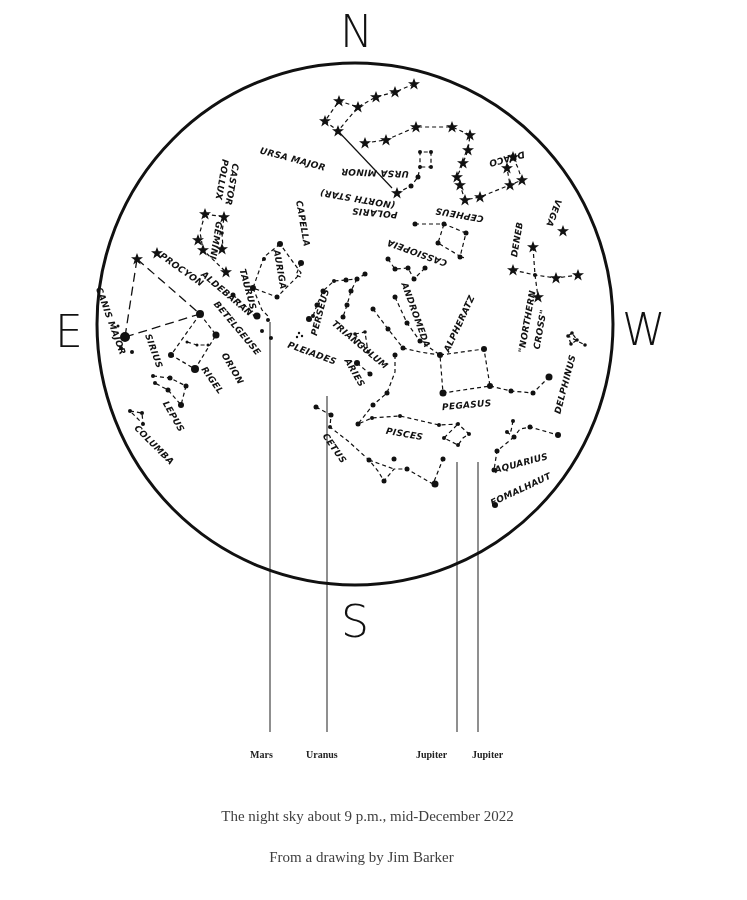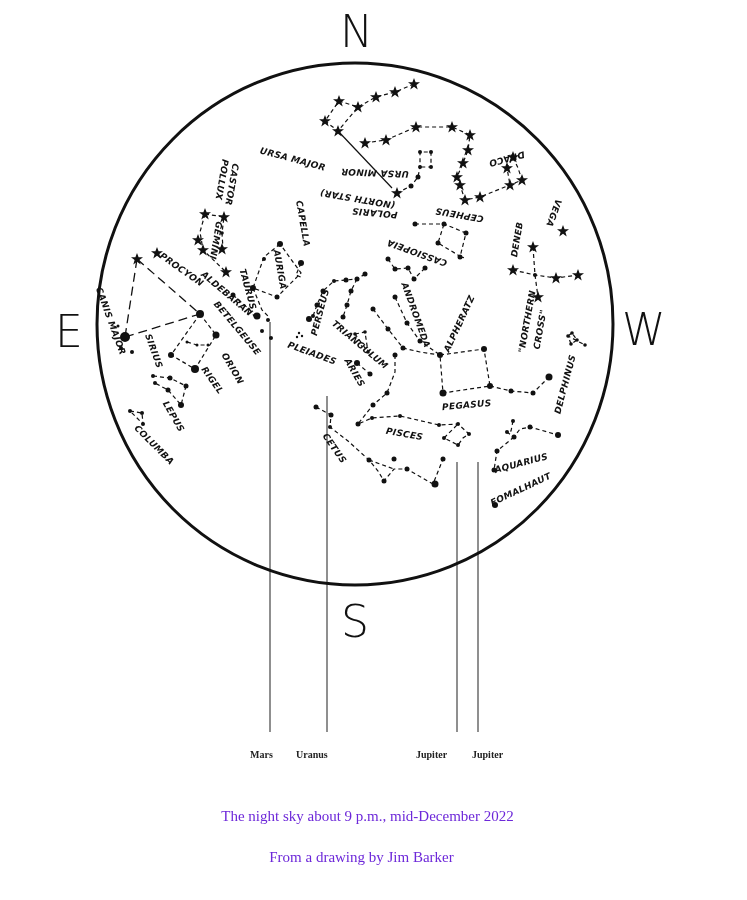--- a/index.html
+++ b/index.html
@@ -1,20 +1,20 @@
 <!DOCTYPE html>
 <html><head>
 <meta charset="utf-8">
 <style>
   html, body { margin: 0; padding: 0; background: #ffffff; }
   body { width: 747px; height: 900px; position: relative; overflow: hidden; font-family: "Liberation Serif", serif; color: #111; }
   #chart { position: absolute; left: 0; top: 0; width: 747px; height: 900px; }
   .compass { position: absolute; font-family: "DejaVu Sans", sans-serif; font-size: 44px; font-weight: 300; color: #111; line-height: 1; }
   .planet-label { position: absolute; font-family: "Liberation Serif", serif; font-size: 10px; font-weight: bold; color: #222; top: 749px; }
-  .caption { position: absolute; left: 0; width: 747px; text-align: center; font-family: "Liberation Serif", serif; font-size: 15px; color: #6d28d9; }
+  .caption { position: absolute; left: 0; width: 747px; text-align: center; font-family: "Liberation Serif", serif; font-size: 15px; color: #404040; }
   .const-label { font-family: "DejaVu Sans", sans-serif; font-size: 9px; font-style: italic; font-weight: bold; fill: #111; letter-spacing: 0.3px; }
   .dash { stroke: #111; stroke-width: 1.2; stroke-dasharray: 4 3; fill: none; }
   .longdash { stroke: #111; stroke-width: 1.3; stroke-dasharray: 9 5; fill: none; }
   .star-dot { fill: #111; }
   .planet-line { stroke: #333; stroke-width: 1.1; }
 </style>
 </head>
 <body>
 
 <svg id="chart" viewBox="0 0 747 900" xmlns="http://www.w3.org/2000/svg">
@@ -323,18 +323,18 @@
     <text class="const-label" transform="translate(152,447) rotate(45)" text-anchor="middle">COLUMBA</text>
   </g>
 </svg>
 
 <div class="compass" style="left:340px; top:10px;">N</div>
 <div class="compass" style="left:55px; top:310px;">E</div>
 <div class="compass" style="left:622px; top:308px;">W</div>
 <div class="compass" style="left:341px; top:600px;">S</div>
 
 <div class="planet-label" style="left:250px;">Mars</div>
-<div class="planet-label" style="left:296px;">Uranus</div>
+<div class="planet-label" style="left:306px;">Uranus</div>
 <div class="planet-label" style="left:416px;text-align:right;">Jupiter</div>
 <div class="planet-label" style="left:472px;">Jupiter</div>
 
 <div class="caption" style="top:808px; padding-right:12px; box-sizing:border-box;">The night sky about 9 p.m., mid-December 2022</div>
 <div class="caption" style="top:849px; padding-right:24px; box-sizing:border-box;">From a drawing by Jim Barker</div>
 
 </body></html>

